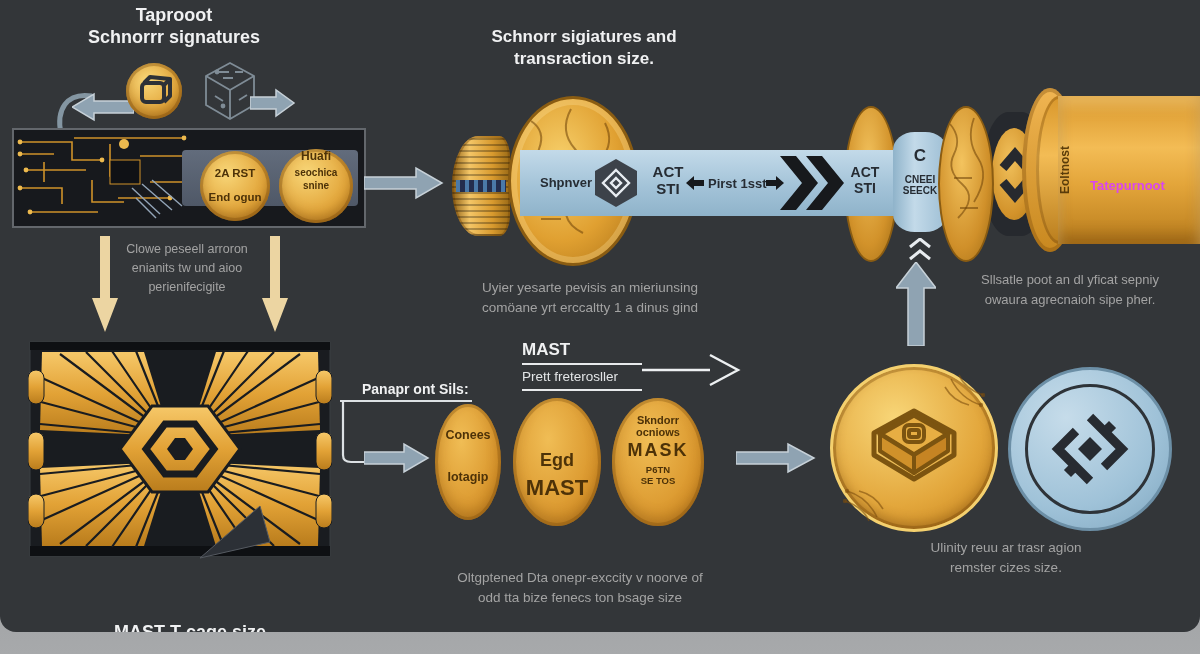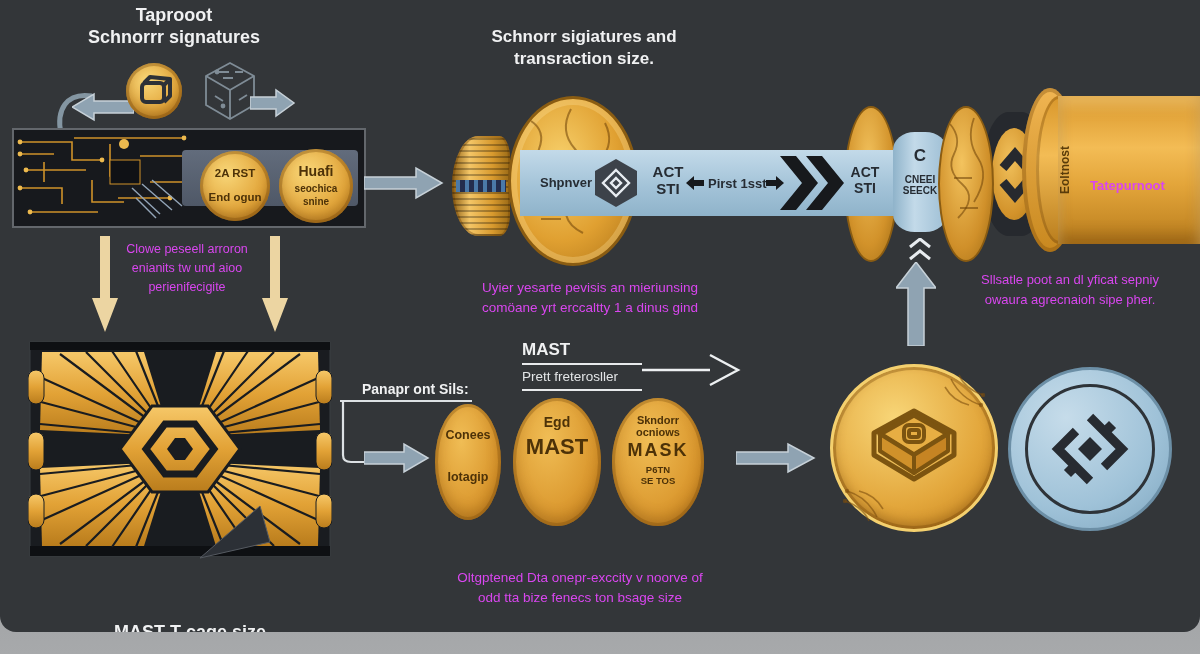--- a/index.html
+++ b/index.html
@@ -4,21 +4,21 @@
 <style>
   html,body{margin:0;padding:0;}
   body{width:1200px;height:654px;font-family:"Liberation Sans",sans-serif;overflow:hidden;
        background:linear-gradient(180deg,#6f7275,#a7a9ab);}
   .frame{position:relative;width:1200px;height:654px;overflow:hidden;}
   .stage{position:absolute;left:0;top:0;right:0;height:632px;background:#333639;
          border-radius:0 0 16px 16px;overflow:hidden;}
   .abs{position:absolute;}
   .ctr{text-align:center;}
   .wt{color:#f0f1f2;font-weight:bold;}
-  .note{color:#d946ef;line-height:1.5;}
+  .note{color:#a3a3a3;line-height:1.5;}
   .goldcoin{border-radius:50%;background:radial-gradient(circle at 38% 32%,#f8d678,#e3a73c 58%,#c9861f 92%);
             box-shadow:inset 0 0 0 3px rgba(120,72,10,.35),inset 0 -6px 12px rgba(90,50,5,.35);}
   .goldoval{border-radius:50%;background:radial-gradient(ellipse at 40% 32%,#f0bd55,#d9952b 68%,#b5741a);
             box-shadow:inset 0 0 0 3px rgba(120,72,10,.3),inset 0 -8px 14px rgba(90,50,5,.3);}
   .darktx{color:#4d3208;font-weight:bold;}
   .bandtx{color:#262c33;font-weight:bold;}
   .ellipse{border-radius:50%;}
 </style>
 </head>
 <body>
@@ -100,21 +100,21 @@
             <path d="M138,50 L168,76"></path>
             <path d="M122,68 L142,88"></path>
       </g>
     </svg>
     <div class="abs" style="left:168px;top:20px;width:176px;height:56px;border-radius:4px;background:linear-gradient(180deg,#626c7c,#4f5867);"></div>
     <div class="abs goldcoin ctr" style="left:186px;top:21px;width:70px;height:70px;">
       <div class="darktx" style="font-size:11.5px;margin-top:16px;">2A RST</div>
       <div class="darktx" style="font-size:11.5px;margin-top:12px;">End ogun</div>
     </div>
     <div class="abs goldcoin ctr" style="left:265px;top:19px;width:74px;height:74px;">
-      <div class="darktx" style="font-size:14px;margin-top:14px;">Huafi</div>
+      <div class="darktx" style="font-size:12px;">Huafi</div>
       <div class="darktx" style="font-size:10px;margin-top:4px;">seochica</div>
       <div class="darktx" style="font-size:10px;margin-top:2px;">snine</div>
     </div>
   </div>
 
   <svg class="abs" style="left:92px;top:236px;" width="26" height="96">
     <polygon points="8,0 18,0 18,62 26,62 13,96 0,62 8,62" fill="#ecd5a2"></polygon>
   </svg>
   <svg class="abs" style="left:262px;top:236px;" width="26" height="96">
     <polygon points="8,0 18,0 18,62 26,62 13,96 0,62 8,62" fill="#ecd5a2"></polygon>
@@ -293,21 +293,21 @@
   </svg>
   <svg class="abs" style="left:364px;top:442px;" width="66" height="32">
     <polygon points="0,10 40,10 40,2 64,16 40,30 40,22 0,22" fill="#8fa3b2" stroke="#c7d1d8" stroke-width="1.5"></polygon>
   </svg>
 
   <div class="abs goldoval ctr" style="left:435px;top:404px;width:66px;height:116px;">
     <div class="darktx" style="font-size:12.5px;margin-top:24px;">Conees</div>
     <div class="darktx" style="font-size:12.5px;margin-top:28px;">Iotagip</div>
   </div>
   <div class="abs goldoval ctr" style="left:513px;top:398px;width:88px;height:128px;">
-    <div class="darktx" style="font-size:14px;margin-top:16px;">Egd</div>
+    <div class="darktx" style="font-size:18px;margin-top:52px;">Egd</div>
     <div class="darktx" style="font-size:22px;margin-top:4px;">MAST</div>
   </div>
   <div class="abs goldoval ctr" style="left:612px;top:398px;width:92px;height:128px;">
     <div class="darktx" style="font-size:11px;margin-top:16px;">Skndorr</div>
     <div class="darktx" style="font-size:11px;">ocniows</div>
     <div class="darktx" style="font-size:18px;letter-spacing:2px;margin-top:2px;">MASK</div>
     <div class="darktx" style="font-size:9.5px;margin-top:3px;">P6TN</div>
     <div class="darktx" style="font-size:9.5px;">SE TOS</div>
   </div>
 
@@ -356,15 +356,19 @@
   </div>
 
   <div class="abs ctr note" style="left:935px;top:270px;width:270px;font-size:13px;">
     <div>Sllsatle poot an dl yficat sepniy</div>
     <div>owaura agrecnaioh sipe pher.</div>
   </div>
   <div class="abs ctr note" style="left:420px;top:568px;width:320px;font-size:13.5px;">
     <div>Oltgptened Dta onepr-exccity v noorve of</div>
     <div>odd tta bize fenecs ton bsage size</div>
   </div>
+  <div class="abs ctr note" style="left:880px;top:538px;width:252px;font-size:13.5px;">
+    <div>Ulinity reuu ar trasr agion</div>
+    <div>remster cizes size.</div>
+  </div>
 
 </div>
 </div>
 
 </body></html>

